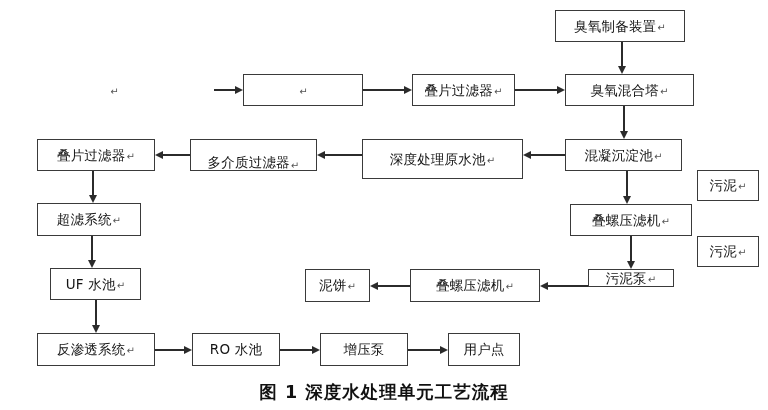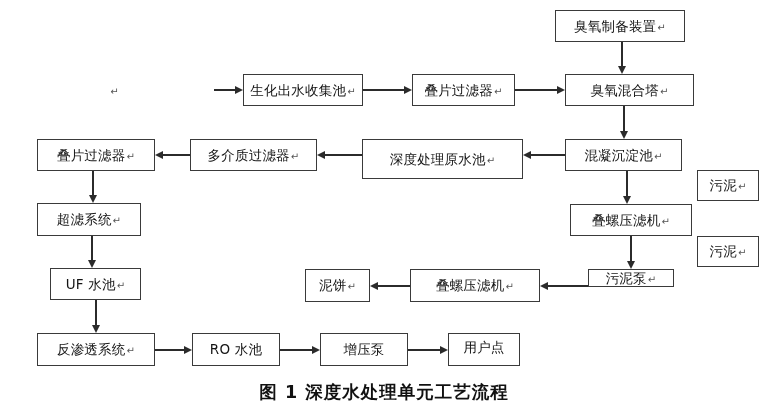--- a/index.html
+++ b/index.html
@@ -88,21 +88,20 @@
 </head>
 <body>
 
 <div id="figure">
 
   <div id="nodes-layer">
       <div class="node plain" style="left: 14px; top: 78px; width: 200px; height: 24px;">
         <span class="pilcrow">↵</span>
       </div>
       <div class="node" style="left: 243px; top: 74px; width: 120px; height: 32px;">
-        <span>生化出水收集池</span>
         <span class="pilcrow">↵</span>
       </div>
       <div class="node" style="left: 412px; top: 74px; width: 103px; height: 32px;">
         <span>叠片过滤器</span>
         <span class="pilcrow">↵</span>
       </div>
       <div class="node" style="left: 555px; top: 10px; width: 130px; height: 32px;">
         <span>臭氧制备装置</span>
         <span class="pilcrow">↵</span>
       </div>
@@ -111,21 +110,21 @@
         <span class="pilcrow">↵</span>
       </div>
       <div class="node" style="left: 565px; top: 139px; width: 117px; height: 32px;">
         <span>混凝沉淀池</span>
         <span class="pilcrow">↵</span>
       </div>
       <div class="node" style="left: 362px; top: 139px; width: 161px; height: 40px;">
         <span>深度处理原水池</span>
         <span class="pilcrow">↵</span>
       </div>
-      <div class="node" style="left: 190px; top: 139px; width: 127px; height: 32px;">
+      <div class="node" style="left: 190px; top: 139px; width: 127px; height: 32px; align-items: flex-end;">
         <span>多介质过滤器</span>
         <span class="pilcrow">↵</span>
       </div>
       <div class="node" style="left: 37px; top: 139px; width: 118px; height: 32px;">
         <span>叠片过滤器</span>
         <span class="pilcrow">↵</span>
       </div>
       <div class="node" style="left: 37px; top: 203px; width: 104px; height: 33px;">
         <span>超滤系统</span>
         <span class="pilcrow">↵</span>
@@ -137,21 +136,21 @@
       <div class="node" style="left: 37px; top: 333px; width: 118px; height: 33px;">
         <span>反渗透系统</span>
         <span class="pilcrow">↵</span>
       </div>
       <div class="node" style="left: 192px; top: 333px; width: 88px; height: 33px;">
         <span>RO 水池</span>
       </div>
       <div class="node" style="left: 320px; top: 333px; width: 88px; height: 33px;">
         <span>增压泵</span>
       </div>
-      <div class="node" style="left: 448px; top: 333px; width: 72px; height: 33px; font-family: Liberation Mono, monospace;">
+      <div class="node" style="left: 448px; top: 333px; width: 72px; height: 33px;">
         <span>用户点</span>
       </div>
       <div class="node" style="left: 570px; top: 204px; width: 122px; height: 32px;">
         <span>叠螺压滤机</span>
         <span class="pilcrow">↵</span>
       </div>
       <div class="node" style="left: 588px; top: 269px; width: 86px; height: 18px;">
         <span>污泥泵</span>
         <span class="pilcrow">↵</span>
       </div>

